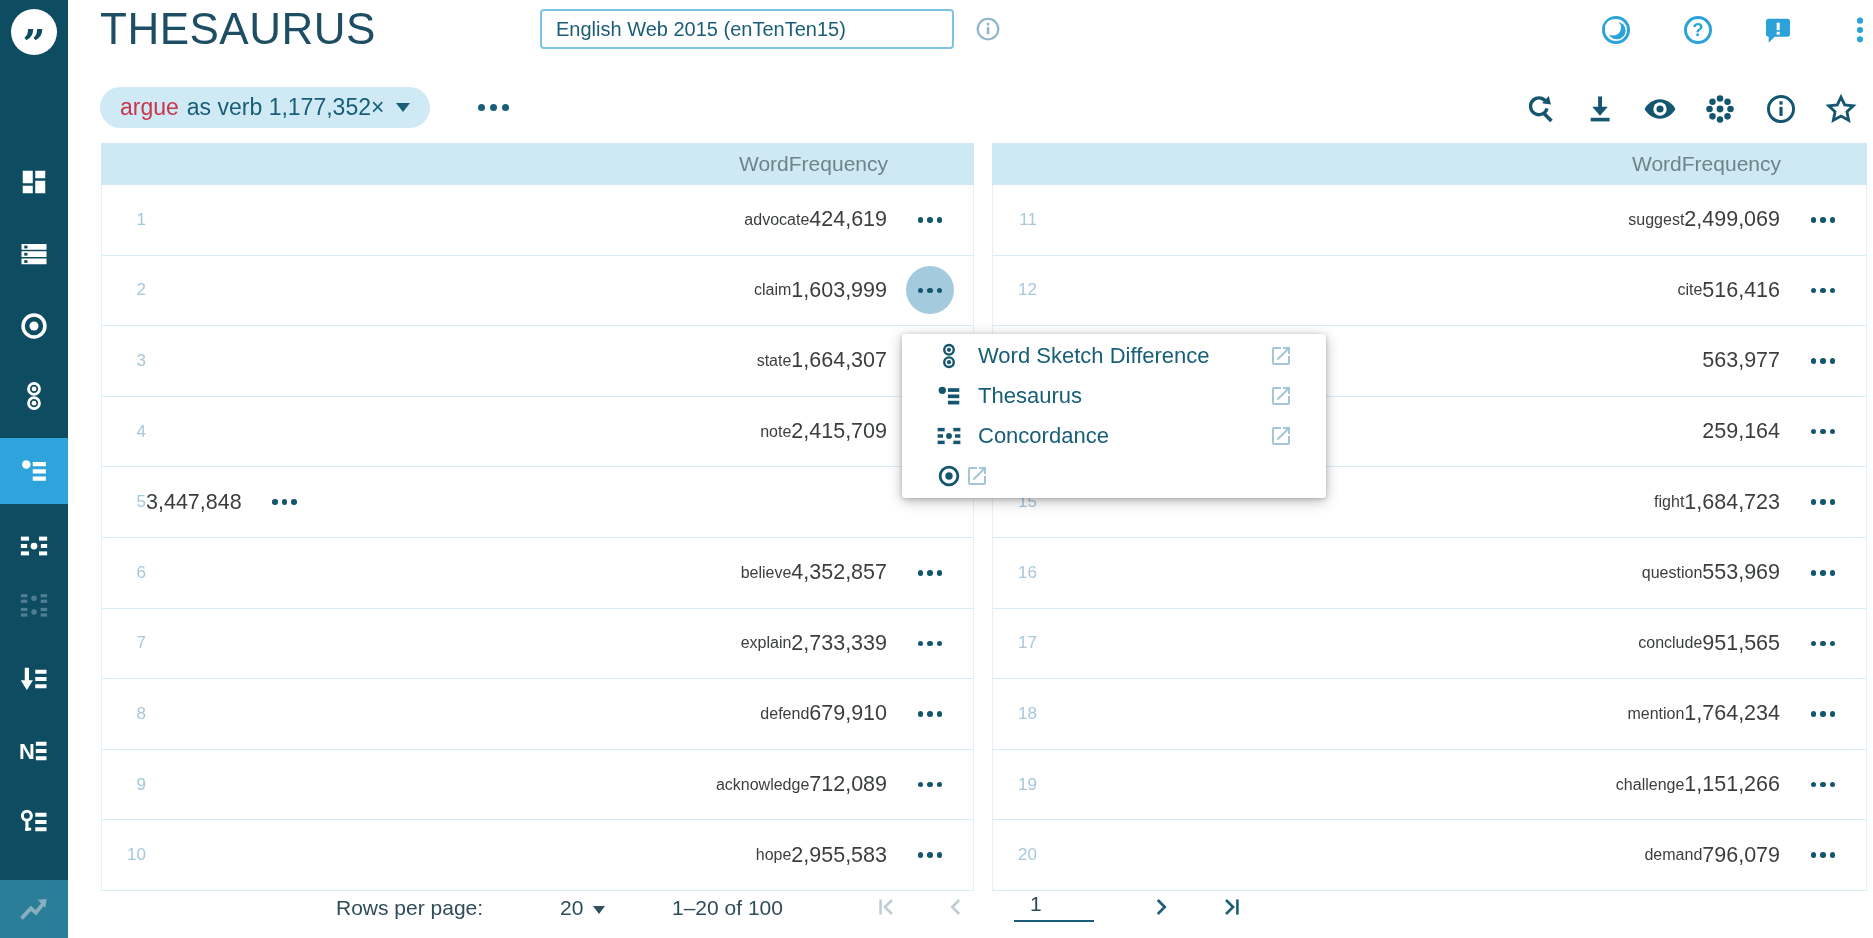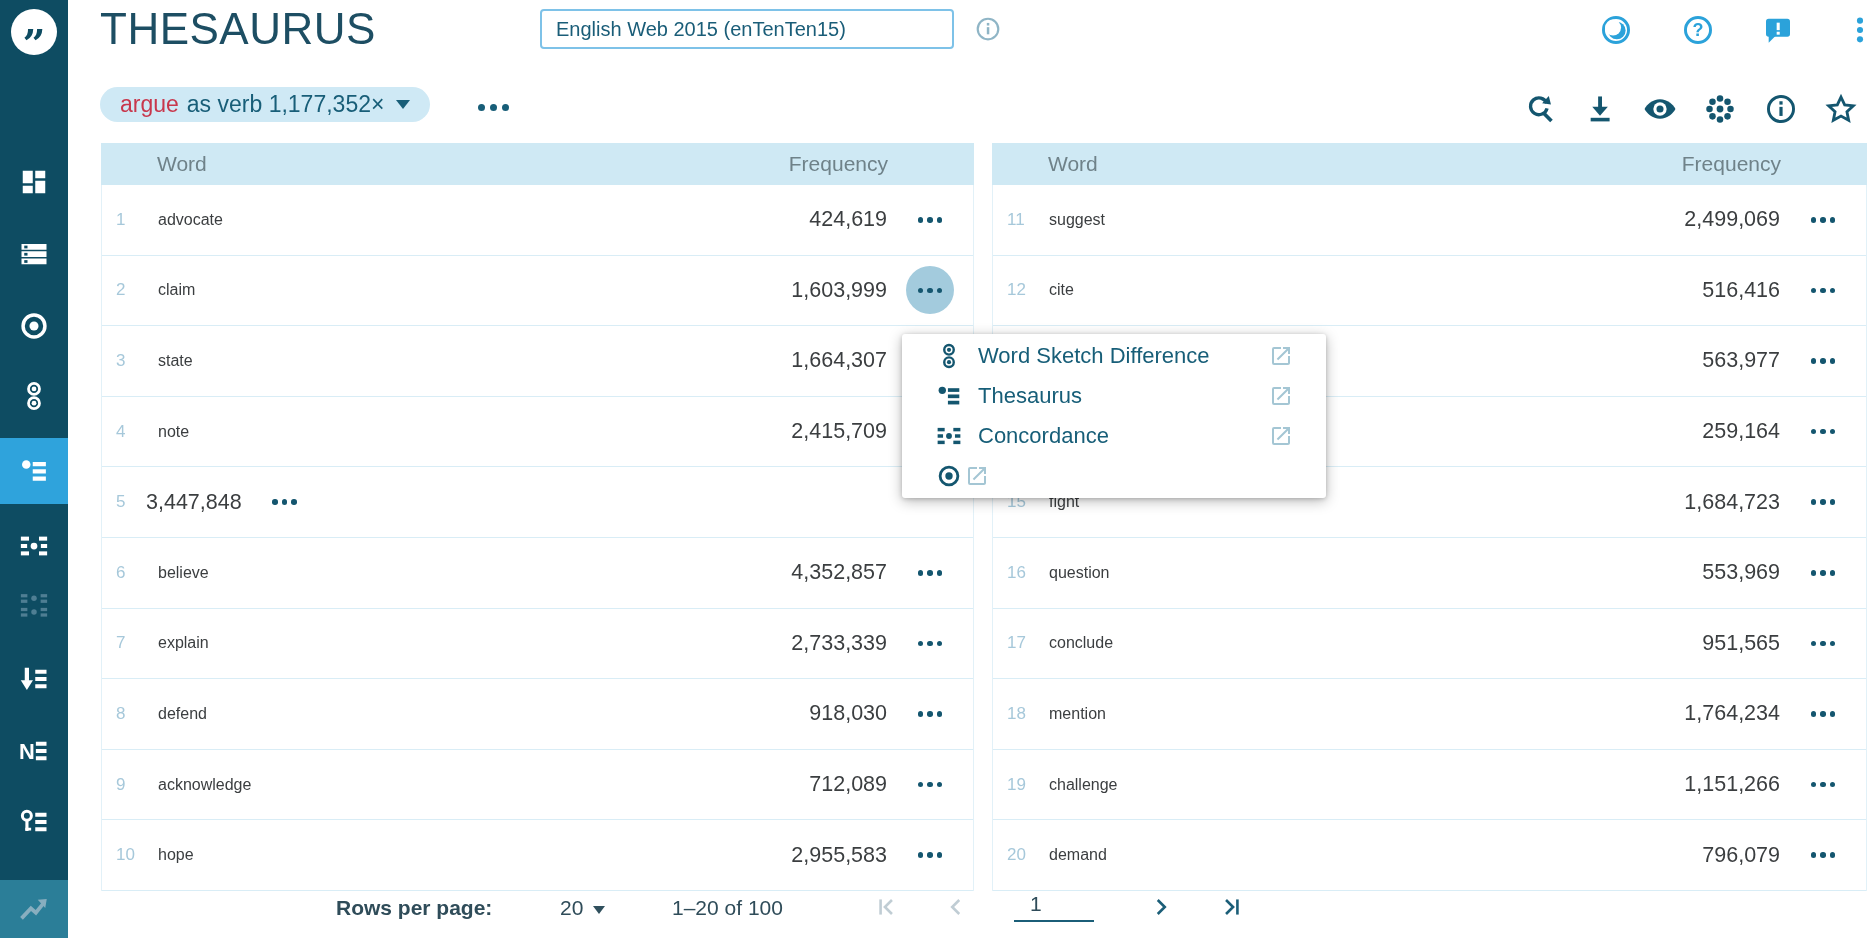--- a/index.html
+++ b/index.html
@@ -24,35 +24,35 @@
   .corpus-box{position:absolute;left:540px;top:9px;width:414px;height:40px;
               border:2px solid #7ec2e8;border-radius:4px;box-sizing:border-box;
               display:flex;align-items:center;padding:0 14px;color:#1a5d78;font-size:20px;
               cursor:pointer;background:#fff;}
   .corpus-info{position:absolute;left:975px;top:16px;}
   .top-icon{position:absolute;top:13px;width:34px;height:34px;display:flex;
             align-items:center;justify-content:center;cursor:pointer;}
   .ti-contrast{left:1599px;} .ti-help{left:1681px;} .ti-feedback{left:1761px;} .ti-kebab{left:1843px;}
 
   
-  .chip{position:absolute;left:100px;top:87px;height:35px;border-radius:23px;background:#cfe9f5;
+  .chip{position:absolute;left:100px;top:87px;height:41px;border-radius:23px;background:#cfe9f5;
         display:inline-flex;align-items:center;padding:0 20px;font-size:23px;cursor:pointer;}
   .chip .lemma{color:#c8374c;}
   .chip .details{color:#185e78;margin-left:8px;}
   .chip .caret{width:0;height:0;border-left:7px solid transparent;border-right:7px solid transparent;
                border-top:9px solid #185e78;margin-left:12px;}
   .chip-more{position:absolute;left:478px;top:104px;display:flex;gap:5px;cursor:pointer;}
   .chip-more i{width:7px;height:7px;border-radius:50%;background:#185e78;}
   .tool-icon{position:absolute;top:92px;width:34px;height:34px;display:flex;
              align-items:center;justify-content:center;cursor:pointer;}
   .tl-search{left:1523px;} .tl-download{left:1583px;} .tl-eye{left:1643px;}
   .tl-viz{left:1703px;} .tl-info{left:1764px;} .tl-star{left:1824px;}
 
   
-  .table{position:absolute;top:143px;}
+  .table{position:absolute;top:143px;text-align:right;}
   .t-left{left:101px;width:873px;}
   .t-right{left:992px;width:875px;}
   .thead{height:42px;background:#cfe9f4;display:flex;align-items:center;
          color:#6f8289;font-size:21px;}
   .h-spacer{width:56px;}
   .h-word{flex:1;}
   .h-action{width:86px;}
   .tbody{border-left:1px solid #e2f1f8;border-right:1px solid #e2f1f8;box-sizing:border-box;}
   .trow{height:69.6px;display:flex;align-items:center;border-bottom:1px solid #d9edf6;background:#fff;}
   .tnum{width:30px;margin-left:14px;color:#a6c8da;font-size:17px;}
@@ -69,21 +69,21 @@
   .popup{position:absolute;left:902px;top:334px;width:424px;background:#fff;border-radius:3px;
          box-shadow:0 3px 14px rgba(0,0,0,.28), 0 1px 4px rgba(0,0,0,.18);z-index:50;padding:2px 0;}
   .p-item{height:40px;display:flex;align-items:center;padding:0 32px;cursor:pointer;}
   .p-item .p-ico{width:30px;display:flex;align-items:center;justify-content:center;}
   .p-item .p-label{flex:1;margin-left:14px;color:#175e78;font-size:22px;white-space:nowrap;}
   .p-item .p-ext{width:26px;display:flex;align-items:center;justify-content:center;}
 
   
   .footer{position:absolute;left:0;top:882px;width:1873px;height:56px;font-size:21px;color:#2f4c59;}
   .f-abs{position:absolute;top:14px;}
-  .f-label{left:336px;font-weight:bold;}
+  .f-label{left:336px;}
   .f-pagesize{left:560px;display:flex;align-items:center;cursor:pointer;}
   .f-pagesize .caret{width:0;height:0;border-left:6px solid transparent;border-right:6px solid transparent;
                      border-top:8px solid #30505d;margin-left:10px;margin-top:3px;}
   .f-range{left:672px;}
   .pg-btn{width:28px;height:28px;top:11px;display:flex;align-items:center;justify-content:center;cursor:pointer;}
   .pg-first{left:872px;} .pg-prev{left:942px;} .pg-next{left:1147px;} .pg-last{left:1218px;}
   .page-input{position:absolute;left:1014px;top:6px;width:80px;height:34px;border:none;
               border-bottom:2px solid #1b5e78;font-size:21px;color:#2f4c59;outline:none;
               padding:0 0 0 16px;box-sizing:border-box;background:transparent;
               font-family:"Liberation Sans",sans-serif;}
@@ -410,21 +410,21 @@
                 <i></i>
                 <i></i>
                 <i></i>
               </span>
         </span>
       </span>
     </div>
         <div class="trow">
       <span class="tnum">8</span>
       <span class="tword">defend</span>
-      <span class="tfreq">918,030</span>
+      <span class="tfreq">679,910</span>
       <span class="taction">
         <span class="circ">
           <span class="dots">
                 <i></i>
                 <i></i>
                 <i></i>
               </span>
         </span>
       </span>
     </div>

